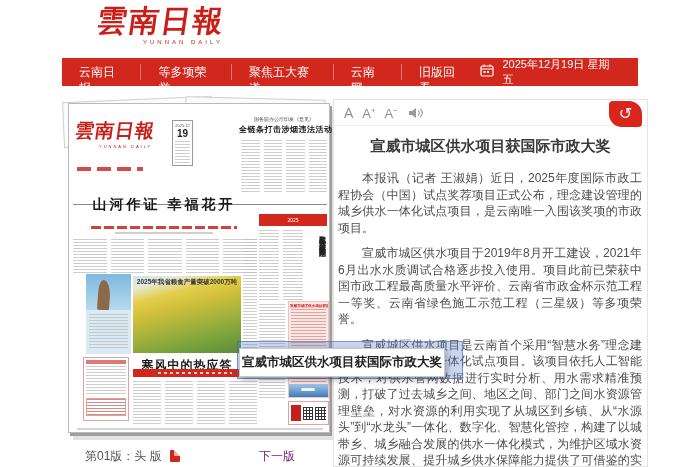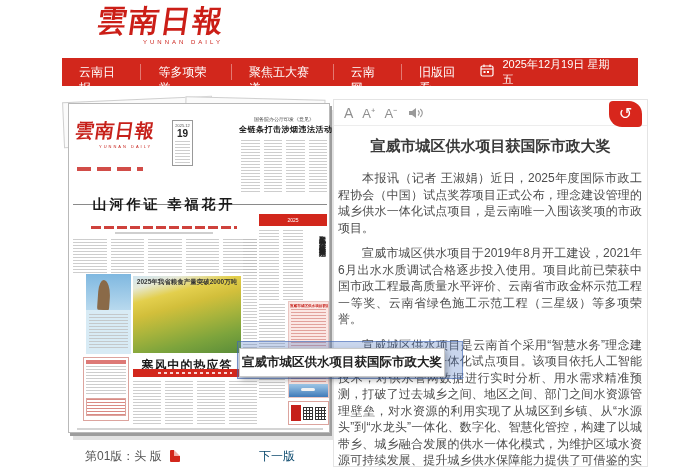--- a/index.html
+++ b/index.html
@@ -107,21 +107,21 @@
                background-image:repeating-linear-gradient(0deg,#333 0 1px,transparent 1px 3px),
                                 repeating-linear-gradient(90deg,#333 0 1px,transparent 1px 3px); }
   .p-footline { position:absolute; left:8px; top:324px; width:246px; height:2px; background:#c9c9c9; opacity:.8; }
 
   .lp-footer { position:absolute; left:0px; top:347px; width:268px; height:22px;
                display:flex; align-items:center; font-size:12px; color:#555; }
   .lp-page { padding-left:20px; display:flex; align-items:center; gap:8px; }
   .pdf-ic { display:inline-block; width:10px; height:12px; background:#d2271c; position:relative; border-radius:1px; }
   .pdf-ic::after { content:""; position:absolute; right:0; top:0; border:3px solid #fff;
                    border-left-color:#f0b1ab; border-bottom-color:#f0b1ab; }
-  .lp-next { margin-left:auto; padding-right:38px; cursor:pointer; color:#0c4a6e; text-decoration:none; }
+  .lp-next { margin-left:auto; padding-right:38px; cursor:pointer; color:#701a75; text-decoration:none; }
 
   
   .right-panel { position:absolute; left:333px; top:99px; width:315px; height:368px;
                  background:#fff; border:1px solid #e4e4e4; }
   .toolbar { height:26px; display:flex; align-items:center; border-bottom:1px solid #ededed;
              padding:0 46px 0 10px; color:#8f8f8f; }
   .tb-font { font-size:13px; margin-right:9px; cursor:pointer; color:#8f8f8f; }
   .tb-font:first-child { font-size:14px; }
   .speaker { margin-left:2px; cursor:pointer; display:flex; align-items:center; }
   .tb-nav { margin-left:auto; display:flex; gap:8px; }

